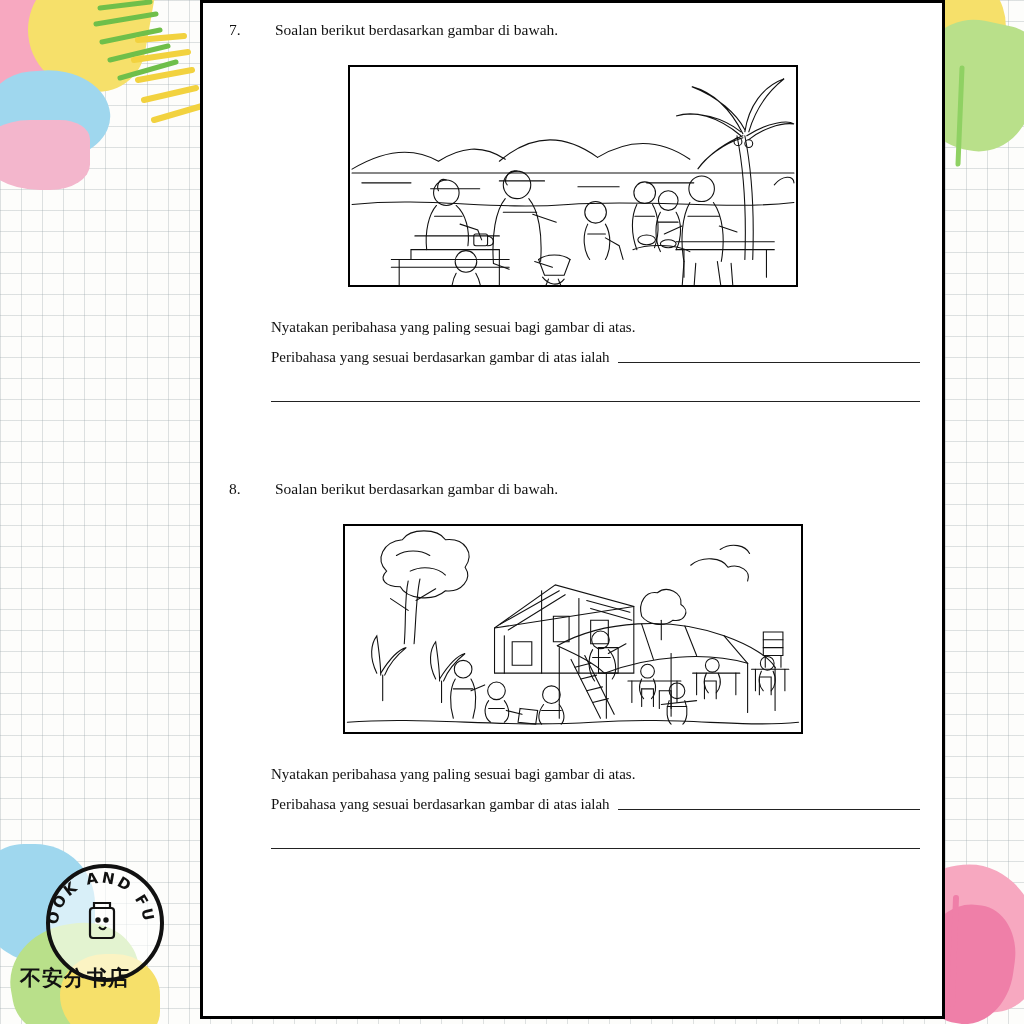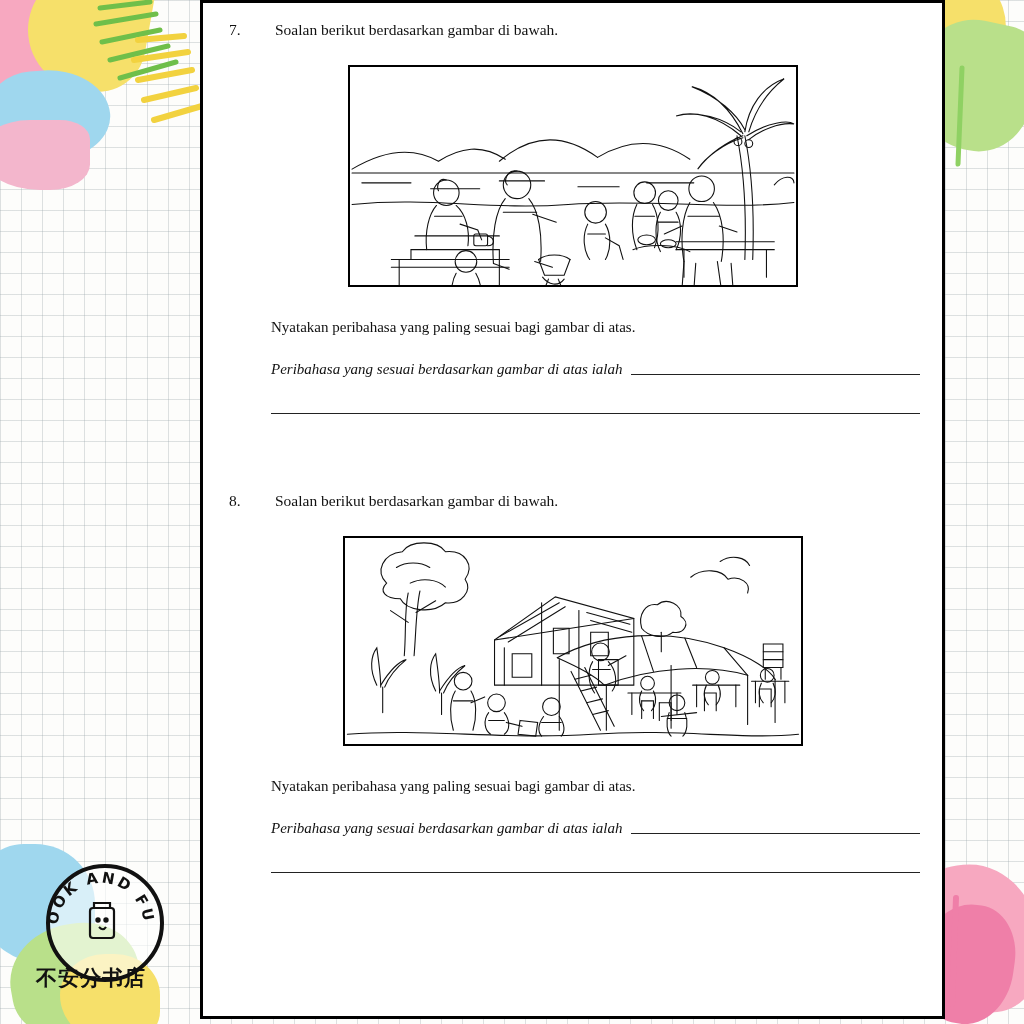--- a/index.html
+++ b/index.html
@@ -137,21 +137,21 @@
   }
   .fig1 { width: 450px; height: 222px; margin-top: 26px; }
   .fig2 { width: 460px; height: 210px; margin-top: 26px; }
 
   .prompt {
     font-size: 15px;
     color: #111;
     margin-left: 46px;
   }
   .prompt-1 { margin-top: 32px; }
-  .prompt-2 { margin-top: 24px; display: flex; align-items: flex-end; font-style: italic; }
+  .prompt-2 { margin-top: 12px; display: flex; align-items: flex-end; }
 
   .ans-line {
     flex: 1;
     border-bottom: 1px solid #222;
     height: 14px;
     margin-left: 8px;
     margin-bottom: 3px;
   }
   .ans-line-full {
     border-bottom: 1px solid #222;
@@ -180,21 +180,21 @@
     background: rgba(255,255,255,0.6);
   }
   .stamp-arc-text {
     position: absolute;
     left: 28px; top: 0;
     width: 110px; height: 110px;
     font-family: "DejaVu Sans", sans-serif;
   }
   .stamp-cn {
     position: absolute;
-    left: 18px; bottom: 2px;
+    left: 2px; bottom: 2px;
     font-family: "DejaVu Sans", sans-serif;
     font-weight: bold;
     font-size: 21px;
     color: #111;
     letter-spacing: 1px;
   }
 </style>
 </head>
 <body>
 

